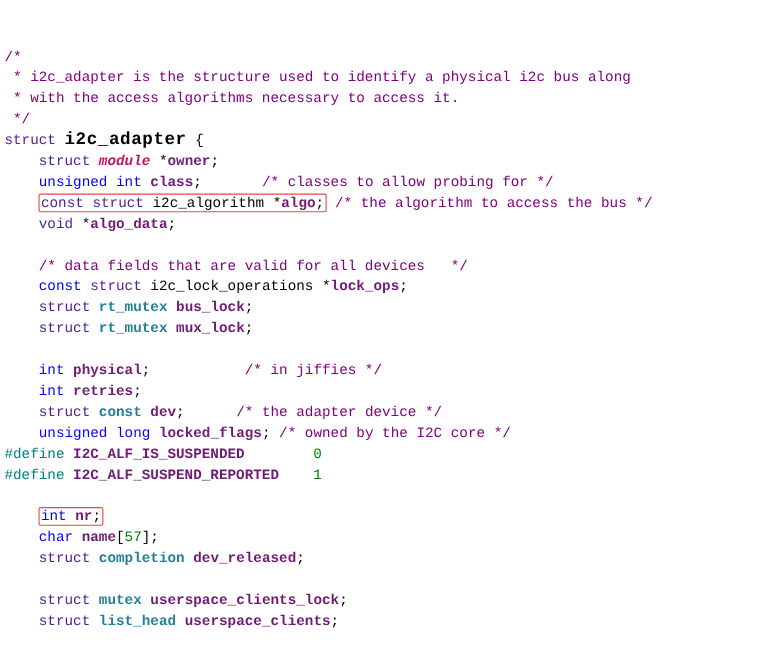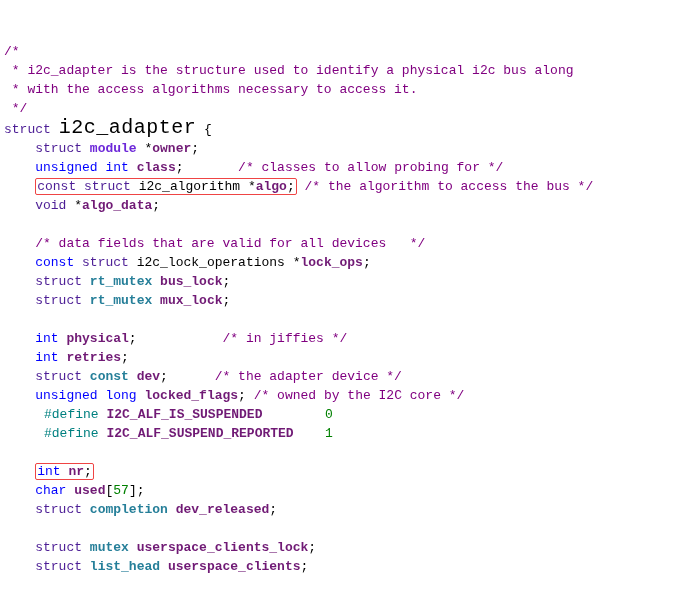--- a/index.html
+++ b/index.html
@@ -10,27 +10,27 @@
     font-size: 13px;
     line-height: 19px;
     color: #000;
     white-space: pre;
     width: 692px;
     box-sizing: border-box;
   }
   .cmt  { color: #800080; }          
   .kw   { color: #4c1d95; font-weight: normal; }  
   .kwn  { color: #0000ff; text-align: center; }          
-  .typ  { color: #6d28d9; font-weight: bold; } 
+  .typ  { color: #be185d; font-style: italic; font-weight: bold; } 
   .typn { color: #267f99; font-weight: bold; text-align: center; } 
   .id   { color: #701a75; font-weight: bold; } 
   .idn  { color: #000000; }          
   .num  { color: #008000; }          
-  .pp   { color: #008080; margin-left: 40px; }          
-  .hlname { font-weight: normal; font-size: 20px; letter-spacing: 0.5px; }
+  .pp   { color: #008080; }          
+  .hlname { font-weight: bold; font-size: 16px; letter-spacing: 0.5px; }
   .boxed { border: 1px solid #ef4444; padding: 0 1px; border-radius: 2px; }
 </style>
 </head>
 <body>
 
 <div><span class="cmt">/*</span>
 <span class="cmt"> * i2c_adapter is the structure used to identify a physical i2c bus along</span>
 <span class="cmt"> * with the access algorithms necessary to access it.</span>
 <span class="cmt"> */</span>
 <span class="kw">struct</span> <span class="idn hlname">i2c_adapter</span> {
@@ -45,21 +45,21 @@
     <span class="kw">struct</span> <span class="typn">rt_mutex</span> <span class="id">mux_lock</span>;
 
     <span class="kwn">int</span> <span class="id">physical</span>;           <span class="cmt">/* in jiffies */</span>
     <span class="kwn">int</span> <span class="id">retries</span>;
     <span class="kw">struct</span> <span class="typn">const</span> <span class="id">dev</span>;      <span class="cmt">/* the adapter device */</span>
     <span class="kwn">unsigned</span> <span class="kwn">long</span> <span class="id">locked_flags</span>; <span class="cmt">/* owned by the I2C core */</span>
 <span class="pp">#define</span> <span class="id">I2C_ALF_IS_SUSPENDED</span>        <span class="num">0</span>
 <span class="pp">#define</span> <span class="id">I2C_ALF_SUSPEND_REPORTED</span>    <span class="num">1</span>
 
     <span class="boxed"><span class="kwn">int</span> <span class="id">nr</span>;</span>
-    <span class="kwn">char</span> <span class="id">used</span>[<span class="num">57</span>];
+    <span class="kwn">char</span> <span class="id">name</span>[<span class="num">57</span>];
     <span class="kw">struct</span> <span class="typn">completion</span> <span class="id">dev_released</span>;
 
     <span class="kw">struct</span> <span class="typn">mutex</span> <span class="id">userspace_clients_lock</span>;
     <span class="kw">struct</span> <span class="typn">list_head</span> <span class="id">userspace_clients</span>;
 
       *;
        *;
 
       *;
 } </div>

